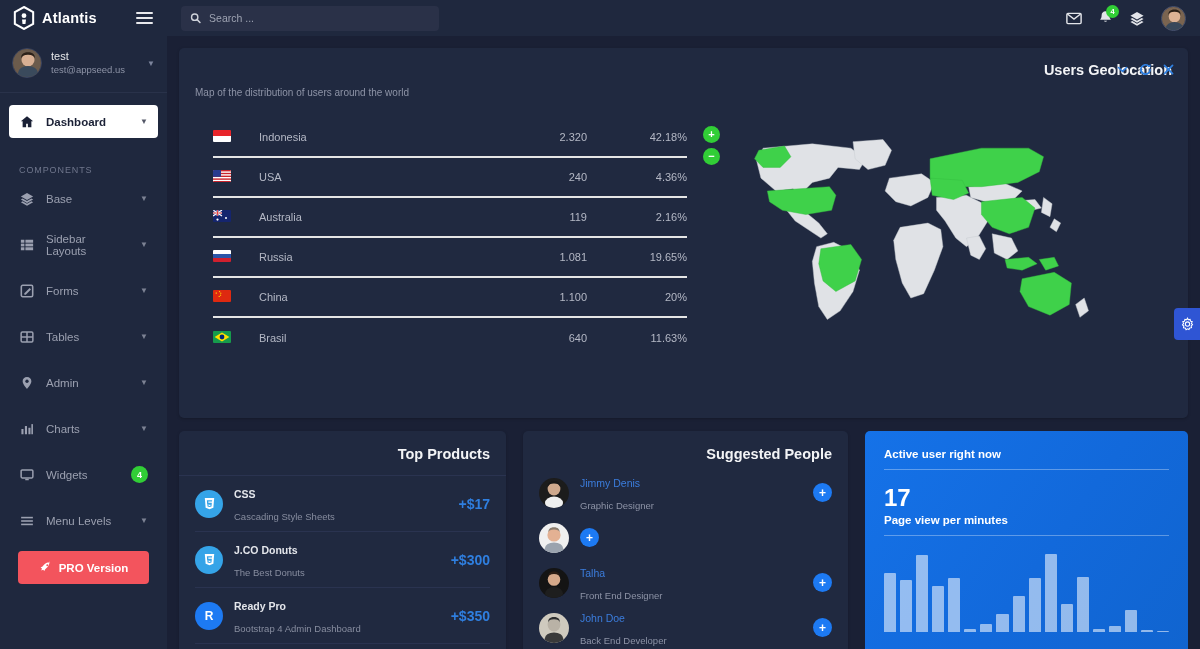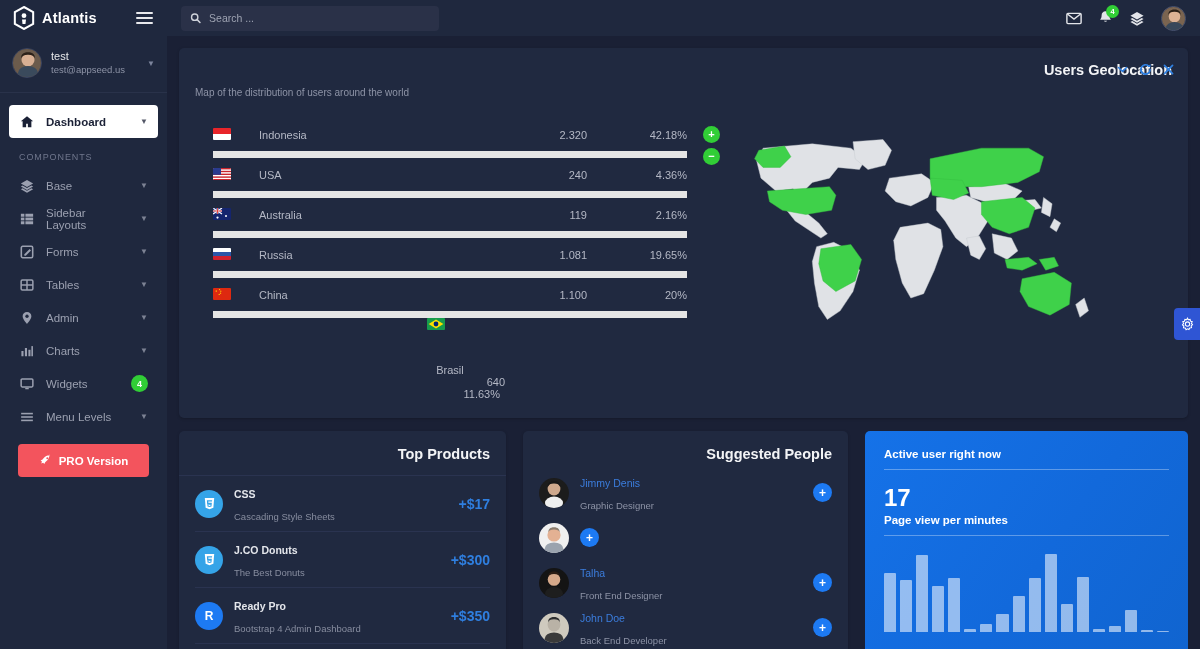--- a/index.html
+++ b/index.html
@@ -46,21 +46,21 @@
   .user-meta { flex: 1; min-width: 0; line-height: 1.25; }
   .user-name { color: #e7e8ea; font-size: 11px; }
   .user-email { color: #8d93a6; font-size: 9.5px; }
   .caret { color: #7c849c; font-size: 8px; }
 
   .nav { padding: 12px 9px 0 9px; flex: 1; }
   .nav-item {
     display: flex; align-items: center; gap: 11px;
     height: 31px; padding: 0 10px; border-radius: 4px;
     color: #9ba0b0; font-size: 11.5px; cursor: pointer;
-    margin-bottom: 2px;
+    margin-bottom: 15px;
   }
   .nav-item.active {
     background: #ffffff; color: #1a2035; font-weight: 600;
     height: 33px;
   }
   .nav-item .ico { width: 16px; display: flex; justify-content: center; align-items: center; }
   .nav-item .lbl { flex: 1; }
   .nav-item .arrow { font-size: 8px; opacity: .75; }
   .nav-section {
     color: #6f768c; font-size: 9px; letter-spacing: .9px;
@@ -121,23 +121,23 @@
   .card-tools {
     position: absolute; right: 14px; top: 15px;
     display: flex; align-items: center; gap: 11px;
   }
   .tool-ic { color: #2f7fe0; cursor: pointer; display:flex; }
 
   .geo-body { display: flex; margin-top: 20px; gap: 8px; }
   .geo-table { width: 492px; flex: 0 0 492px; padding-left: 18px; }
   .geo-row {
     display: flex; align-items: center; height: 40px;
-    border-bottom: 7px solid #e5e5e5; font-size: 11px; color: #b3b7c4;
-  }
-  .geo-row:last-child { border-bottom: 0; flex-direction: column; }
+    border-bottom: 2px solid #e5e5e5; font-size: 11px; color: #b3b7c4;
+  }
+  .geo-row:last-child { border-bottom: 0; }
   .geo-flag { width: 46px; flex: 0 0 46px; }
   .flag { width: 18px; height: 12px; display: inline-block; border-radius: 1px; overflow: hidden; }
   .geo-country { flex: 1; color: #b4b8c5; }
   .geo-num { width: 110px; text-align: right; color: #b4b8c5; }
   .geo-pct { width: 100px; text-align: right; color: #b4b8c5; }
 
   .map-area { flex: 1; position: relative; padding-left: 6px; }
   .zoom-ctrls { position: absolute; left: 8px; top: 8px; display: flex; flex-direction: column; gap: 5px; z-index: 3; }
   .zoom-btn {
     width: 17px; height: 17px; border-radius: 50%; background: #31ce36;

